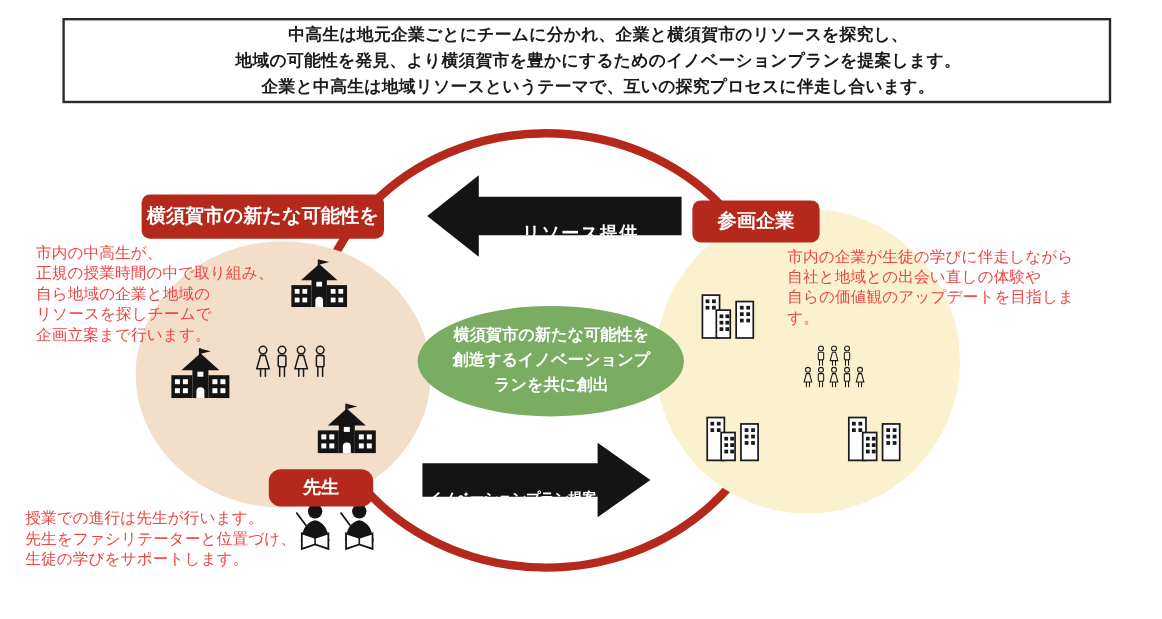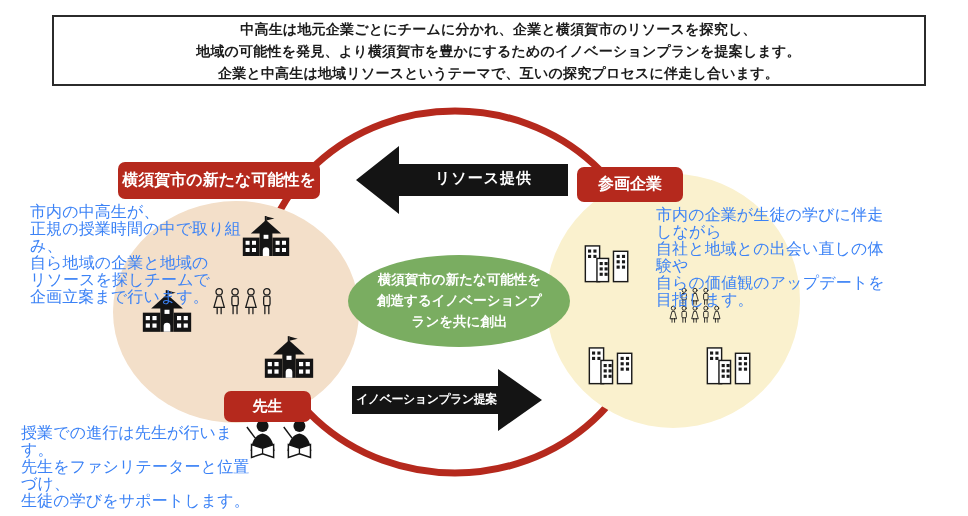--- a/index.html
+++ b/index.html
@@ -18,32 +18,32 @@
     padding-left:19px;
   }
   
   .rlabel{
     background:#b5291d;color:#fff;font-weight:bold;text-align:center;
     border-radius:7px;box-sizing:border-box;
     display:flex;align-items:center;justify-content:center;
   }
   .rlabel.l{left:118px;top:162px;width:202px;height:37px;font-size:16px;}
   .rlabel.r{left:577px;top:167px;width:106px;height:35px;font-size:16px;}
-  .rlabel.t{left:224px;top:391px;width:87px;height:31px;font-size:15px;}
-  
-  .arrowtxt{color:#fff;font-weight:bold;text-align:center;}
+  .rlabel.t{left:224px;top:391px;width:87px;height:31px;font-size:15px;border-radius:10px;}
+  
+  .arrowtxt{color:#fff;font-weight:bold;text-align:center;margin-top:16px;}
   .arrowtxt.top{left:399px;top:169px;width:169px;font-size:15px;letter-spacing:1px;}
   .arrowtxt.bot{left:353px;top:391px;width:147px;font-size:12px;letter-spacing:-0.5px;}
   
   .greentxt{
     left:349px;top:269px;width:221px;text-align:center;color:#fff;
     font-size:13.5px;font-weight:bold;line-height:21px;
   }
   
-  .note{font-size:16px;color:#3b82f6;line-height:17px;letter-spacing:0.1px;}
+  .note{font-size:13px;color:#ef4444;line-height:17px;letter-spacing:0.1px;}
   .note.left{left:30px;top:203px;width:218px;}
   .note.right{left:656px;top:206px;width:240px;}
   .note.teacher{left:21px;top:424px;width:232px;}
   .icon{position:absolute;}
 </style>
 </head>
 <body>
 
 <div class="stage">
 

